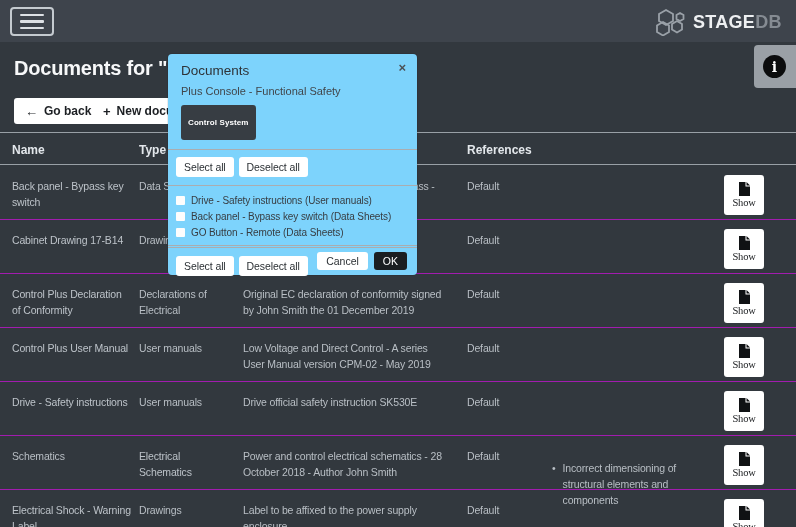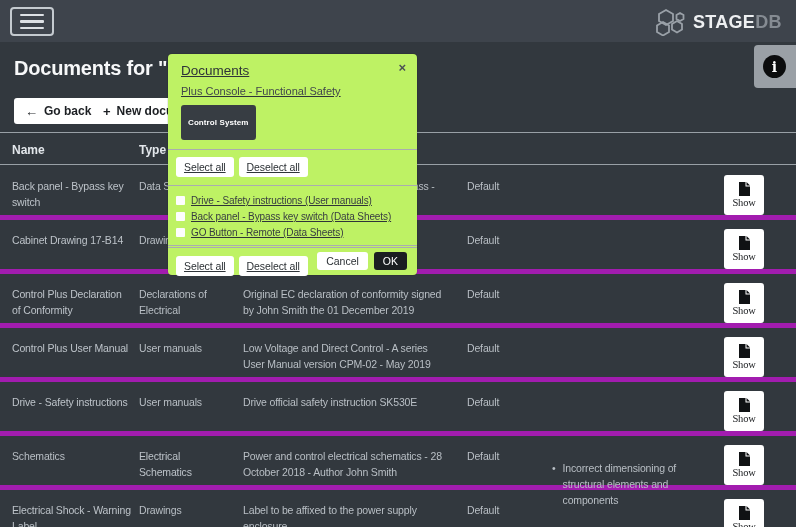--- a/index.html
+++ b/index.html
@@ -34,39 +34,39 @@
     display:flex;align-items:center;justify-content:center;line-height:1;}
 
   
   .grid{display:grid;grid-template-columns:127px 104px 224px 73px 184px 1fr;
     padding-left:12px;padding-right:19px;box-sizing:border-box;}
   .thead{position:absolute;left:0;top:132px;width:796px;height:33px;
     border-top:1px solid #99a0a6;border-bottom:1px solid #99a0a6;
     font-size:12px;font-weight:700;color:#e3e7eb;}
   .thead .hc{padding-top:10px;}
   .rows{position:absolute;left:0;top:166px;width:796px;}
-  .trow{position:relative;height:54px;border-bottom:5px solid #a21caf;box-sizing:border-box;
+  .trow{position:relative;height:54px;border-bottom:1px solid #a21caf;box-sizing:border-box;
     font-size:10.5px;letter-spacing:-.15px;line-height:16px;color:#b9bfc5;}
   .trow .c{padding-top:12px;box-sizing:border-box;}
   .trow .name{color:#bdc3c9;padding-right:8px;}
   .trow .type{padding-right:8px;}
   .trow .desc{padding-right:22px;}
   .desc-text{display:inline-block;}
   .refs-list{margin:12px;padding:0;list-style:none;max-width:172px;}
   .refs-list li{display:flex;gap:7px;}
   .refs-list li::before{content:"•";color:#b9bfc5;}
   .showc{padding-top:0 !important;}
   .show-btn{margin-top:9px;width:40px;height:40px;background:#fff;border:none;border-radius:3px;
     cursor:pointer;display:flex;flex-direction:column;align-items:center;justify-content:center;
     gap:1px;padding:0;font-family:Liberation Serif, serif;}
   .show-btn .show-label{font-size:10.5px;color:#17191c;letter-spacing:-.2px;}
 
   
-  .modal{position:absolute;left:168px;top:54px;width:249px;height:221px;background:#bef264;
-    border-radius:4px;z-index:10;color:#2f3439;box-shadow:0 0 0 1px rgba(0,0,0,.08);text-decoration:underline;}
+  .modal{position:absolute;left:168px;top:54px;width:249px;height:221px;background:#7dd3fc;
+    border-radius:4px;z-index:10;color:#2f3439;box-shadow:0 0 0 1px rgba(0,0,0,.08);}
   .m-header{position:relative;padding:9px 13px 0 13px;}
   .m-title{font-size:13.5px;color:#2e3338;}
   .m-close{position:absolute;top:7px;right:11px;background:none;border:none;padding:0;
     font-size:13px;font-weight:700;color:#4c5156;cursor:pointer;line-height:1;font-family:inherit;}
   .m-subtitle{margin-top:7px;font-size:11px;color:#41464b;}
   .m-badge{display:inline-block;margin-top:8px;background:#373d43;color:#fff;font-size:8px;
     font-weight:700;padding:13px 7px;border-radius:3px;letter-spacing:.1px;}
   .m-div{height:1px;background:#aaadb0;margin:9px 0 0 0;}
   .m-body{padding:7px 8px 0 8px;}
   .btn-row{display:flex;gap:5px;}
@@ -119,20 +119,21 @@
     <span>New document</span>
   </button>
   <button class="info-btn">
     <span class="info-circle">i</span>
   </button>
 
   <div class="thead grid">
     <div class="hc">Name</div>
     <div class="hc">Type</div>
     <div class="hc"></div>
+    <div class="hc">References</div>
     <div class="hc"></div>
   </div>
 
   <div class="rows" id="rows">
     <div class="trow grid">
       <div class="c name">Back panel - Bypass key switch</div>
       <div class="c type">Data Sheets</div>
       <div class="c desc"><span class="desc-text" style="margin-left: 164px;">pass -</span></div>
       <div class="c lang">Default</div>
       <div class="c refsc">

